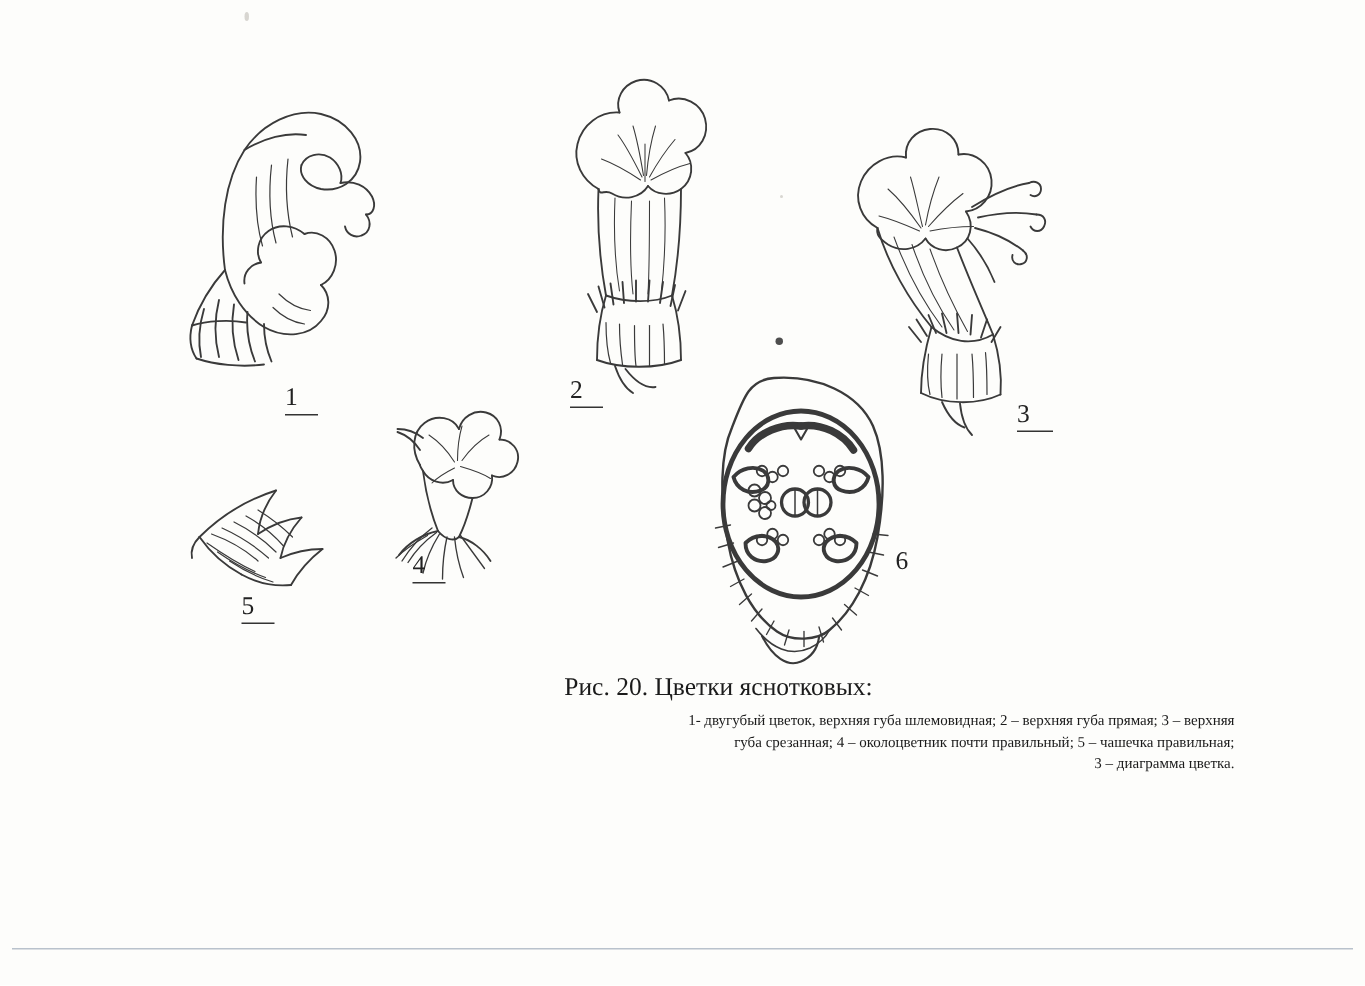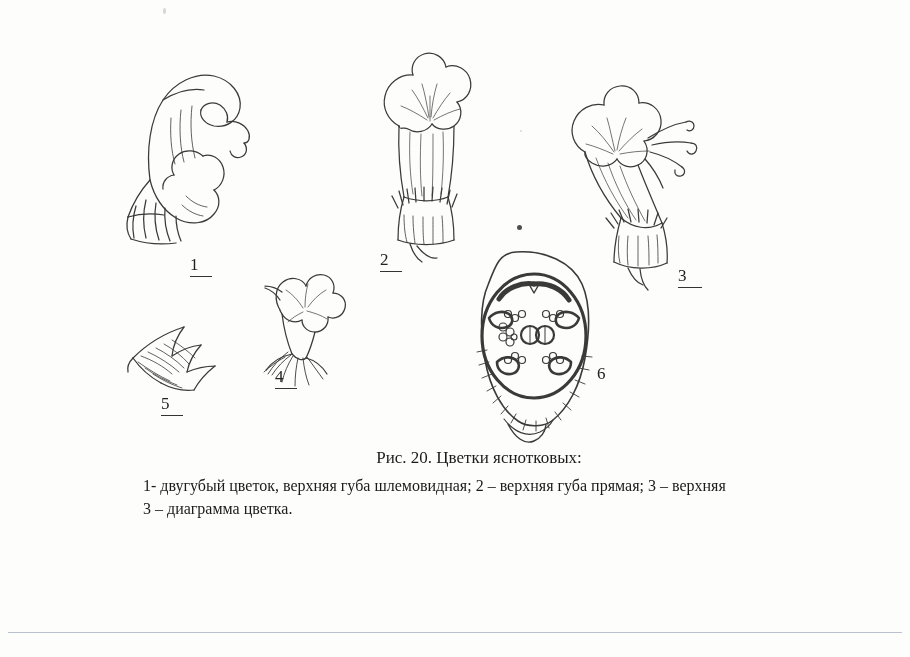--- a/index.html
+++ b/index.html
@@ -65,24 +65,24 @@
     text-align: center;
     font-size: 17px;
     color: #1b1b1b;
     margin-left: 24px;
   }
   .caption-body {
     position: absolute;
     left: 143px;
     top: 474px;
     width: 680px;
-    font-size: 16px;
+    font-size: 10px;
     line-height: 1.45;
     color: #1b1b1b;
-    text-align: left;
+    text-align: right;
   }
   .caption-body div { white-space: nowrap; }
   .caption-body div.l3 { white-space: normal; }
 </style>
 </head>
 <body>
 
 <div class="page">
 
   <span class="speck" style="left:163px;top:8px;width:3px;height:6px;"></span>
@@ -376,17 +376,18 @@
     <span class="u" style="width:22px;"></span>
   </div>
   <div class="num" style="left:597px;top:364px;">
     <span>6</span>
   </div>
 
   <div class="caption">Рис. 20. Цветки яснотковых:</div>
 
   <div class="caption-body">
     <div>1- двугубый цветок, верхняя губа шлемовидная; 2 – верхняя губа прямая; 3 – верхняя</div>
+    <div>губа срезанная; 4 – околоцветник почти правильный; 5 – чашечка правильная;</div>
     <div class="l3">3 – диаграмма цветка.</div>
   </div>
 
   <div class="bottom-rule"></div>
 </div>
 
 </body></html>

